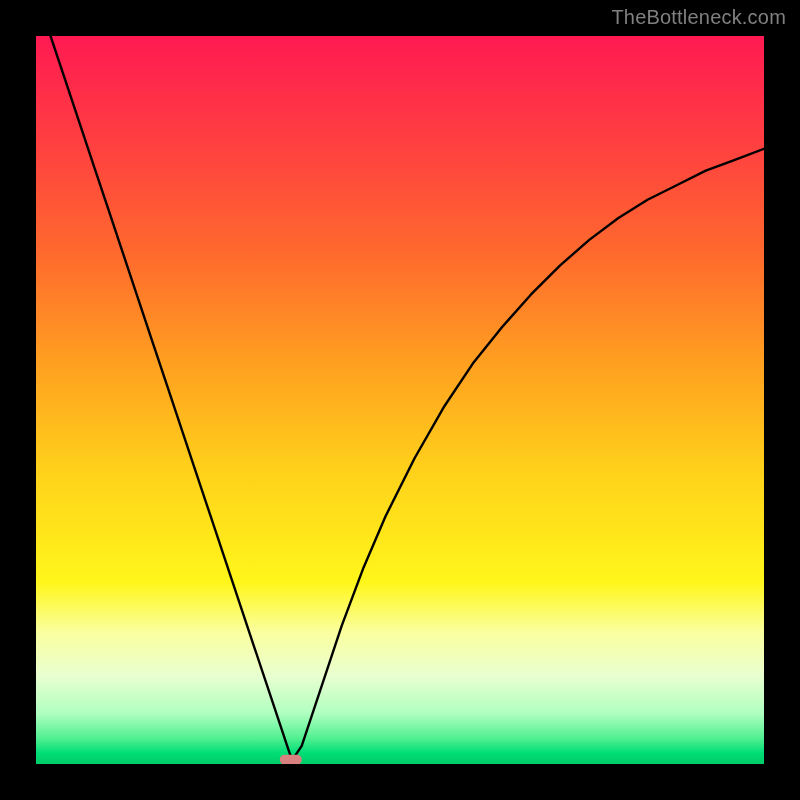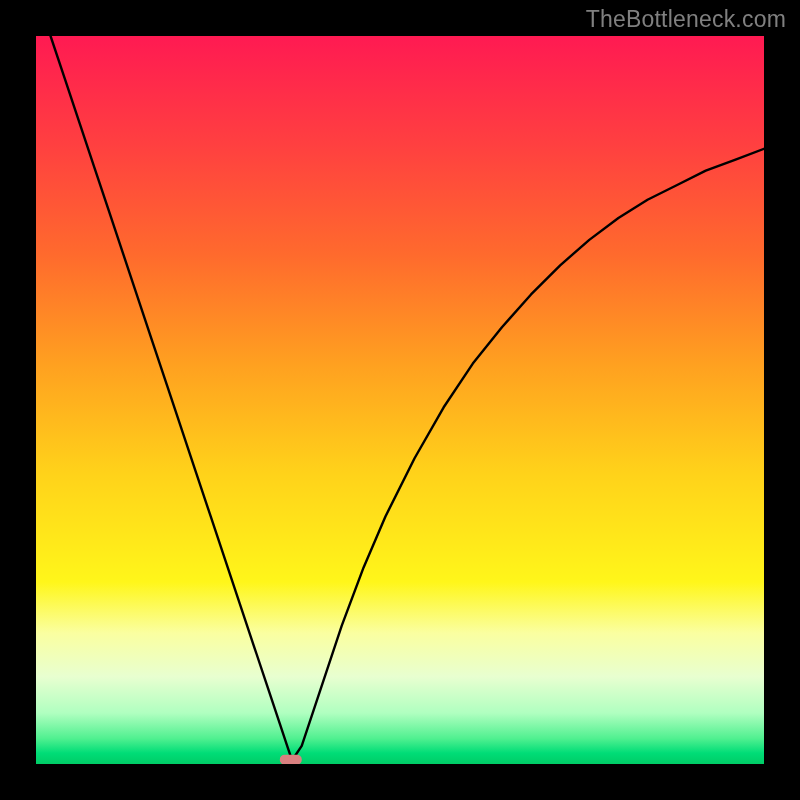--- a/index.html
+++ b/index.html
@@ -15,21 +15,21 @@
     position: relative;
     width: 800px;
     height: 800px;
     background: #000;
   }
   .watermark {
     position: absolute;
     top: 6px;
     right: 14px;
     color: #808080;
-    font-size: 23px;
+    font-size: 20px;
     font-weight: 500;
     letter-spacing: 0.2px;
     z-index: 10;
   }
   .plot-wrap {
     position: absolute;
     left: 36px;
     top: 36px;
     width: 728px;
     height: 728px;

